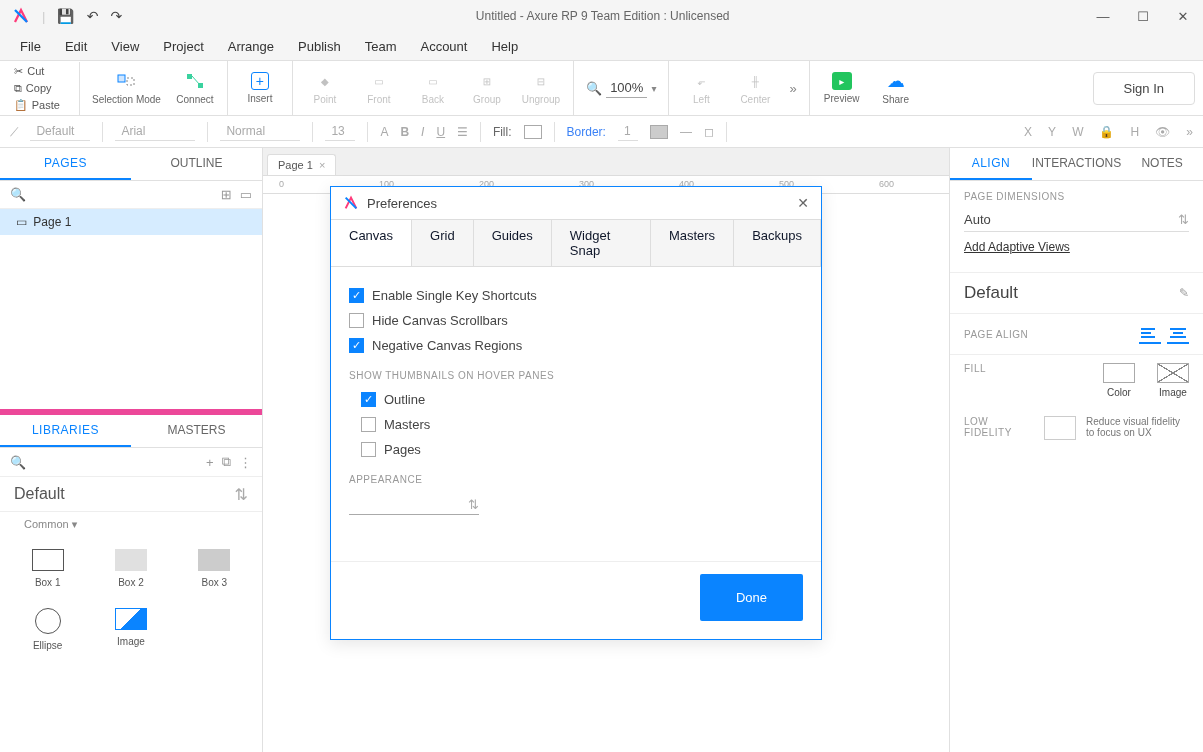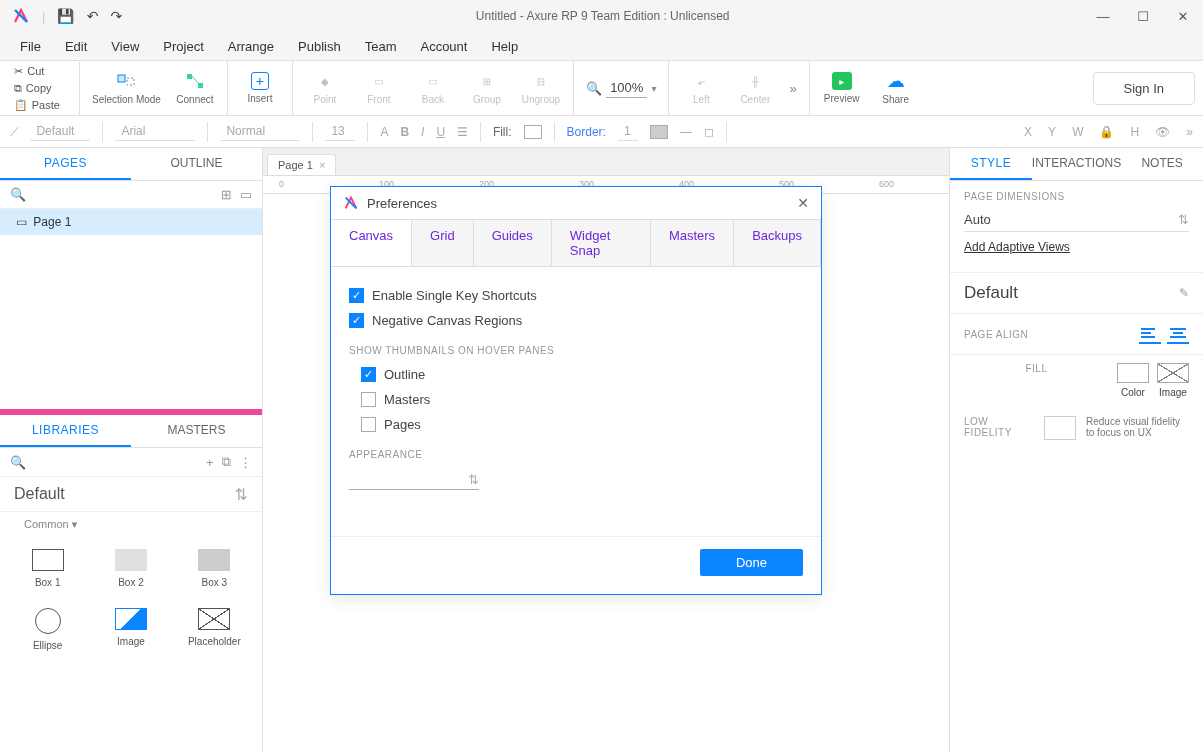--- a/index.html
+++ b/index.html
@@ -50,40 +50,40 @@
 .ruler-h span { position: absolute; top: 3px; }
 .canvas-bg { flex: 1; background: #fff; position: relative; }
 .right-panel { width: 254px; border-left: 1px solid #e0e0e0; background: #fff; display: flex; flex-direction: column; font-size: 12px; }
 .rp-section { padding: 10px 14px; border-bottom: 1px solid #eee; }
 .rp-label { font-size: 10px; color: #999; letter-spacing: 0.5px; margin-bottom: 6px; }
 .rp-value { font-size: 13px; color: #444; padding: 4px 0; border-bottom: 1px solid #ddd; display: flex; justify-content: space-between; }
 .rp-link { color: #333; text-decoration: underline; font-size: 12px; padding: 8px 0; display: inline-block; }
 .rp-head { font-size: 17px; color: #444; padding: 10px 14px; border-bottom: 1px solid #eee; display: flex; justify-content: space-between; align-items: center; }
 .align-btns { display: flex; gap: 6px; margin-top: 2px; }
 .ab { width: 22px; height: 18px; border-bottom: 2px solid #0a84ff; position: relative; }
-.fill-row { display: flex; gap: 8px; padding: 8px 14px; align-items: flex-start; text-align: center; }
+.fill-row { display: flex; gap: 22px; padding: 8px 14px; align-items: flex-start; }
 .swatch-col { display: flex; flex-direction: column; align-items: center; gap: 4px; font-size: 10px; }
 .swatch { width: 32px; height: 20px; border: 1px solid #aaa; background: #fff; }
 .lowfi { display: flex; gap: 10px; padding: 10px 14px; font-size: 10px; color: #777; }
 .lowfi-img { width: 32px; height: 24px; border: 1px solid #ccc; }
 .dialog-overlay { position: absolute; left: 330px; top: 186px; width: 492px; border: 1px solid #0a84ff; background: #fff; box-shadow: 0 4px 16px rgba(0,0,0,0.1); }
 .dlg-title { display: flex; align-items: center; padding: 8px 12px; border-bottom: 1px solid #ddd; font-size: 13px; color: #444; }
 .dlg-close { margin-left: auto; color: #666; font-size: 14px; }
 .dlg-tabs { display: flex; background: #f5f5f5; border-bottom: 1px solid #ddd; }
-.dlg-tab { padding: 8px 18px; font-size: 13px; color: #6d28d9; border-right: 1px solid #ddd; }
+.dlg-tab { padding: 8px 18px; font-size: 13px; color: #0f172a; border-right: 1px solid #ddd; }
 .dlg-tab.active { background: #fff; }
 .dlg-body { padding: 16px 18px; }
 .check-row { display: flex; align-items: center; gap: 8px; padding: 5px 0; font-size: 13px; color: #444; }
 .chk { width: 15px; height: 15px; border: 1px solid #aaa; display: inline-flex; align-items: center; justify-content: center; color: #fff; font-size: 11px; }
 .chk.checked { background: #0a84ff; border-color: #0a84ff; }
 .section-title { font-size: 10px; color: #999; letter-spacing: 0.5px; padding: 12px 0 6px; }
 .indent { padding-left: 12px; }
 .app-sel { border-bottom: 1px solid #aaa; width: 130px; height: 20px; margin-top: 4px; display: flex; justify-content: flex-end; align-items: center; color: #aaa; }
 .dlg-footer { padding: 12px 18px 18px; display: flex; justify-content: flex-end; border-top: 1px solid #eee; margin-top: 30px; }
-.done-btn { background: #0a84ff; color: #fff; padding: 6px 36px; font-size: 13px; border-radius: 2px; border: none; }
+.done-btn { background: #0a84ff; color: #fff; padding: 16px 36px; font-size: 13px; border-radius: 2px; border: none; }
 </style>
 </head>
 <body>
 
 <div class="titlebar">
   <div class="tb-left">
     <svg class="tb-logo" viewBox="0 0 24 24">
         <path d="M4 20 L12 4 L20 20" stroke="#ff3b7b" stroke-width="3" fill="none"></path>
         <path d="M4 4 L20 20" stroke="#0a84ff" stroke-width="3"></path>
       </svg>
@@ -288,24 +288,20 @@
             <span>Box 3</span>
           </div>
         <div class="lib-item">
             <div class="shape circ"></div>
             <span>Ellipse</span>
           </div>
         <div class="lib-item">
             <div class="shape" style="border:1px solid #0a84ff;background:linear-gradient(135deg,#fff 50%,#0a84ff 50%)"></div>
             <span>Image</span>
           </div>
-        <div class="lib-item">
-            <div class="shape" style="background:linear-gradient(to bottom right,transparent 48%,#555 48%,#555 52%,transparent 52%),linear-gradient(to bottom left,transparent 48%,#555 48%,#555 52%,transparent 52%)"></div>
-            <span>Placeholder</span>
-          </div>
       </div>
     </div>
   </div>
 
   <div class="canvas-area">
     <div class="tab-strip">
       <div class="page-tab">
           <span>Page 1</span>
           <span style="color:#aaa">×</span>
         </div>
@@ -317,21 +313,21 @@
       <span style="left:316px">300</span>
       <span style="left:416px">400</span>
       <span style="left:516px">500</span>
       <span style="left:616px">600</span>
     </div>
     <div class="canvas-bg"></div>
   </div>
 
   <div class="right-panel">
     <div class="tabs">
-      <div class="tab active">STYLE</div>
+      <div class="tab active">ALIGN</div>
       <div class="tab">INTERACTIONS</div>
       <div class="tab">NOTES</div>
     </div>
     <div class="rp-section">
       <div class="rp-label">PAGE DIMENSIONS</div>
       <div class="rp-value">
           <span>Auto</span>
           <span style="color:#aaa">⇅</span>
         </div>
       <a class="rp-link">Add Adaptive Views</a>
@@ -390,20 +386,24 @@
     <div class="dlg-tab">Widget Snap</div>
     <div class="dlg-tab">Masters</div>
     <div class="dlg-tab">Backups</div>
   </div>
   <div class="dlg-body">
     <div class="check-row">
         <span class="chk checked">✓</span>
         <span>Enable Single Key Shortcuts</span>
       </div>
     <div class="check-row">
+        <span class="chk"></span>
+        <span>Hide Canvas Scrollbars</span>
+      </div>
+    <div class="check-row">
         <span class="chk checked">✓</span>
         <span>Negative Canvas Regions</span>
       </div>
     <div class="section-title">SHOW THUMBNAILS ON HOVER PANES</div>
     <div class="indent">
       <div class="check-row">
           <span class="chk checked">✓</span>
           <span>Outline</span>
         </div>
       <div class="check-row">

